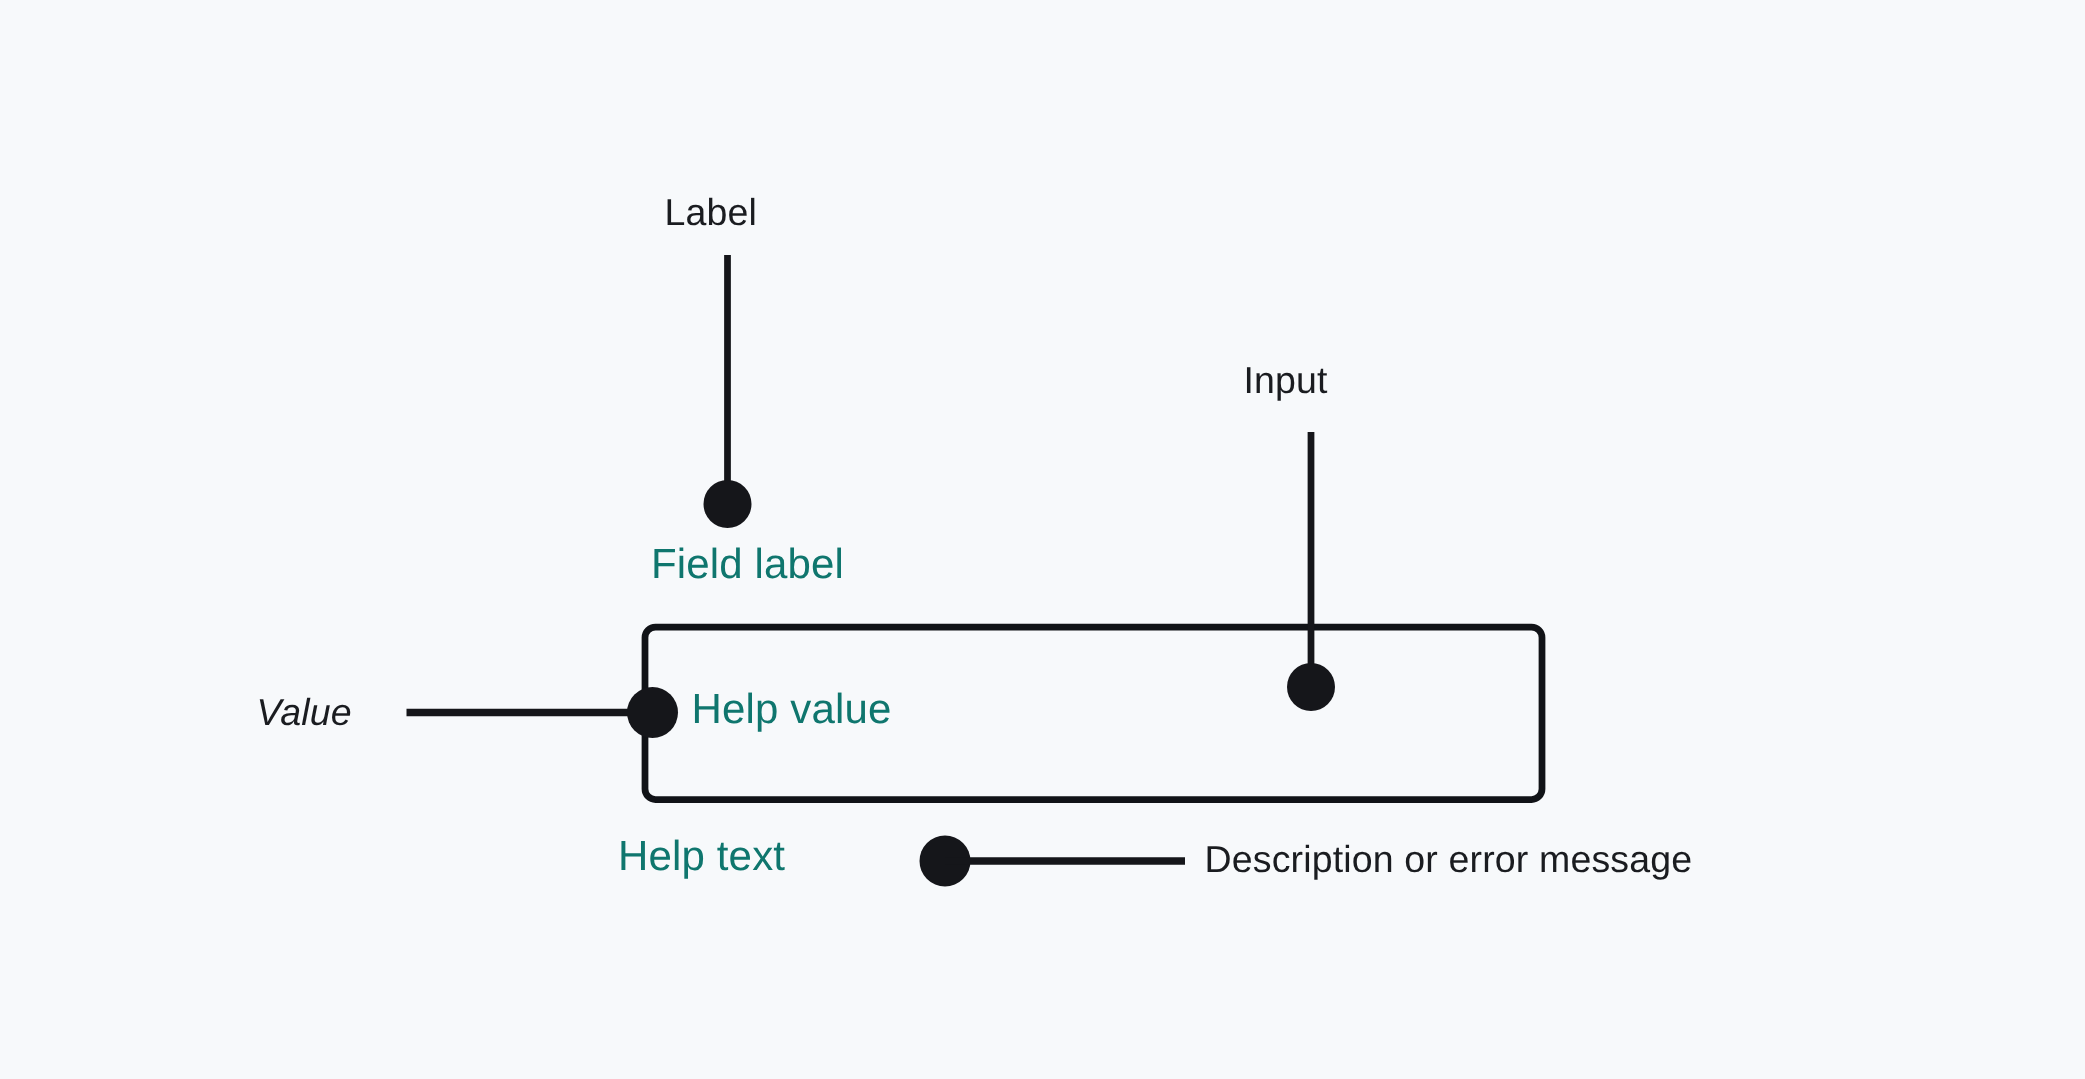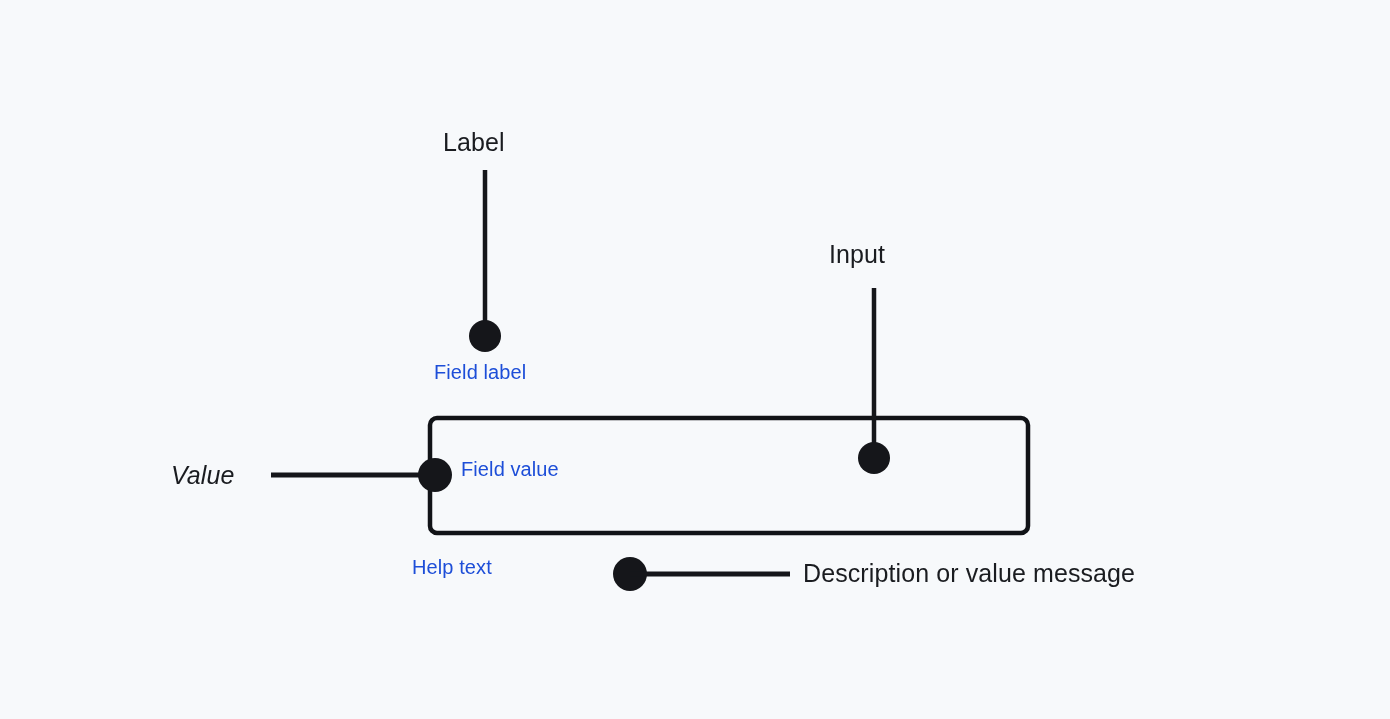--- a/index.html
+++ b/index.html
@@ -40,24 +40,24 @@
   
   .callout-label {
     font-size: 25px;
     font-weight: 400;
     letter-spacing: 0.1px;
     color: #1a1c20;
   }
 
   
   .specimen-text {
-    font-size: 20px;
+    font-size: 28px;
     font-weight: 400;
     letter-spacing: 0.1px;
-    color: #1d4ed8;
+    color: #0f766e;
   }
 
   
   #label-callout      { left: 443px;  top: 130px; }
   #input-callout      { left: 829px;  top: 242px; }
   #value-callout      { left: 171px;  top: 463px; font-style: italic; }
   #help-callout-text  { left: 803px;  top: 561px; }
 
   #field-label-text   { left: 434px;  top: 362px; }
   #field-value-text   { left: 461px;  top: 459px; }
@@ -84,21 +84,21 @@
     <circle cx="630" cy="574" r="17" fill="#15161a"></circle>
     <line x1="630" y1="574" x2="790" y2="574" stroke="#15161a" stroke-width="5" stroke-linecap="butt"></line>
   </svg>
 
   <div class="txt callout-label" id="label-callout">Label</div>
 
   <div class="txt callout-label" id="input-callout">Input</div>
 
   <div class="txt callout-label" id="value-callout">Value</div>
 
-  <div class="txt callout-label" id="help-callout-text">Description or value message</div>
+  <div class="txt callout-label" id="help-callout-text">Description or error message</div>
 
   <div class="txt specimen-text" id="field-label-text">Field label</div>
 
-  <div class="txt specimen-text" id="field-value-text">Field value</div>
+  <div class="txt specimen-text" id="field-value-text">Help value</div>
 
   <div class="txt specimen-text" id="help-text-label">Help text</div>
 
 </div>
 
 </body></html>

